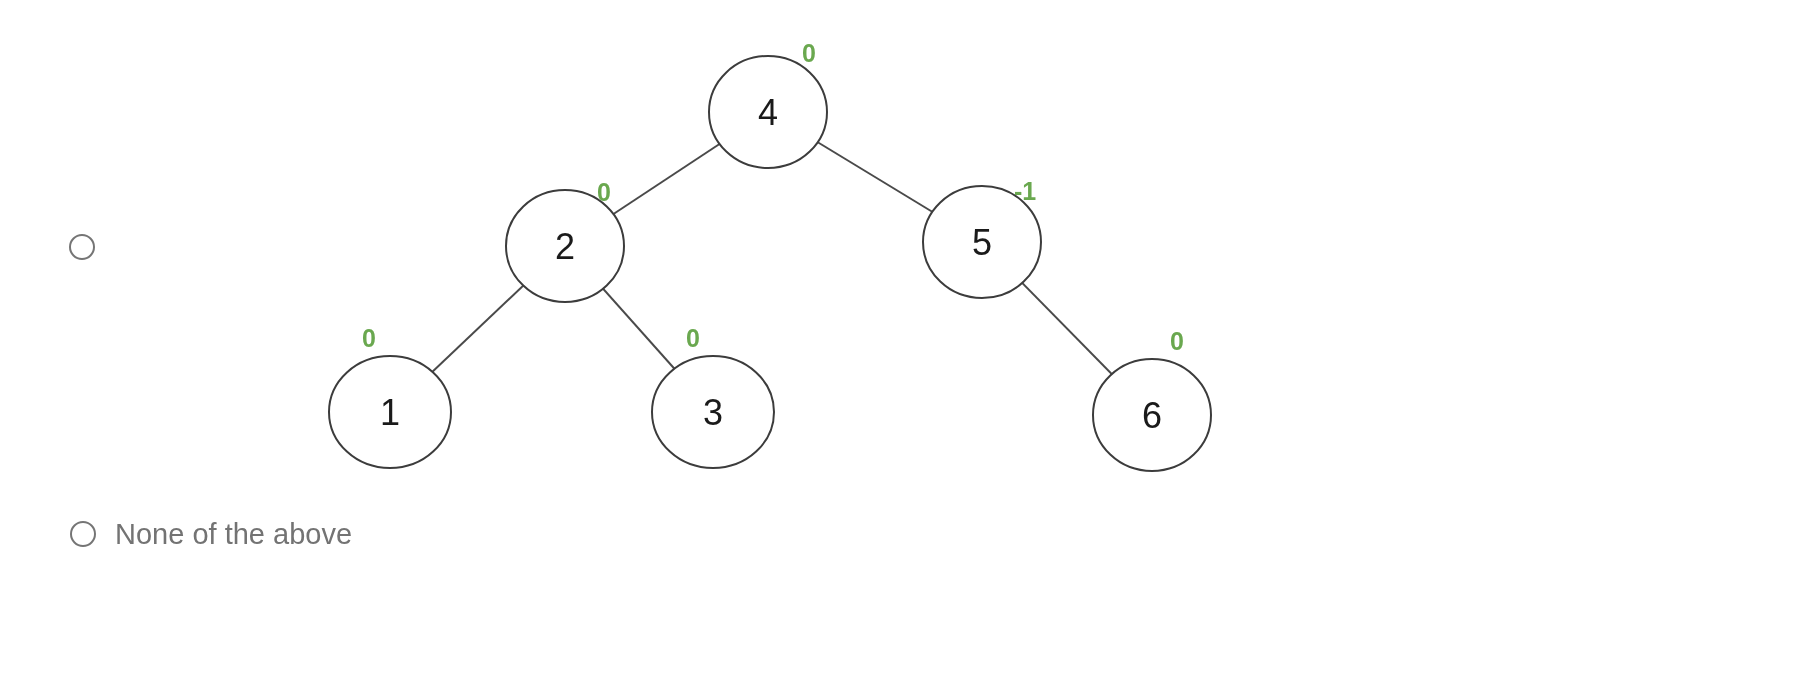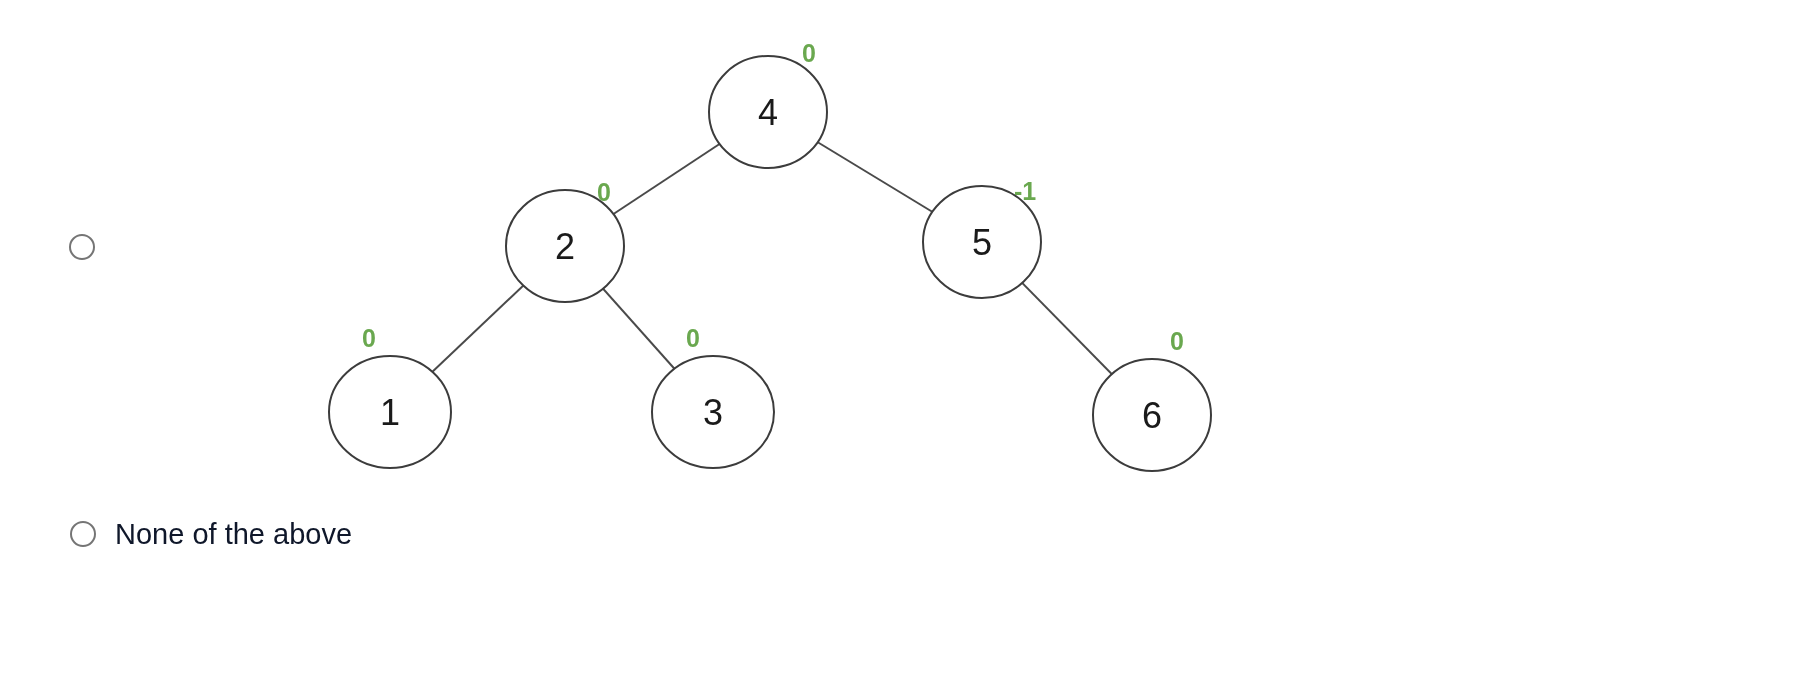--- a/index.html
+++ b/index.html
@@ -45,21 +45,21 @@
     border: 2px solid #757575;
     border-radius: 50%;
     background: #ffffff;
     box-sizing: border-box;
     cursor: pointer;
   }
   .option-label {
     position: absolute;
     font-size: 29px;
     line-height: 34px;
-    color: #0f172a;
+    color: #737373;
     cursor: default;
   }
 </style>
 </head>
 <body>
 
 <div class="page">
 
   <div class="radio-circle" style="left: 69px; top: 234px;"></div>
 

